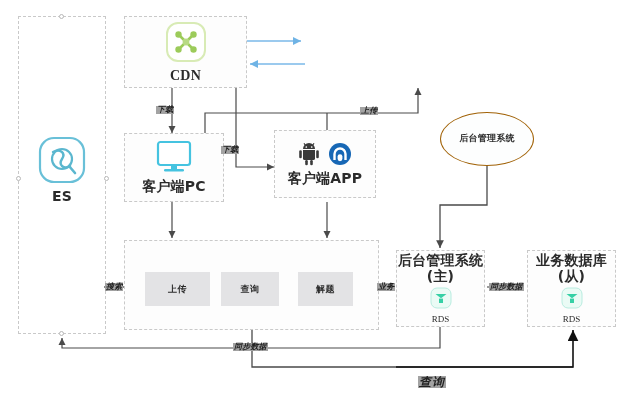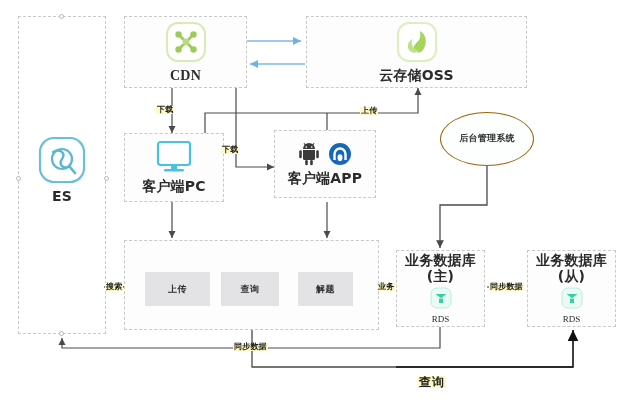--- a/index.html
+++ b/index.html
@@ -46,25 +46,26 @@
     display: flex;
     align-items: center;
     justify-content: center;
   }
   .svgline { position: absolute; left: 0; top: 0; pointer-events: none; }
   .edge-label {
     position: absolute;
     font-size: 8px;
     color: #222;
     font-weight: bold;
-    background: #fef9c3;
+    background: #a3a3a3;
     padding: 0 1px;
     white-space: nowrap;
     letter-spacing: 0.2px;
     line-height: 1;
+    font-style: italic;
   }
   .edge-label.big {
     font-size: 12px;
     font-weight: bold;
     letter-spacing: 1px;
   }
   .ellipse-node {
     position: absolute;
     box-sizing: border-box;
     border: 1px solid #a16207;
@@ -201,30 +202,20 @@
         <circle cx="13.5" cy="13.5" r="3.2" fill="#9ccb5a"></circle>
         <circle cx="28.5" cy="13.5" r="3.2" fill="#9ccb5a"></circle>
         <circle cx="13.5" cy="28.5" r="3.2" fill="#9ccb5a"></circle>
         <circle cx="28.5" cy="28.5" r="3.2" fill="#9ccb5a"></circle>
         <circle cx="21" cy="21" r="3.4" fill="#b7da84"></circle>
       </svg>
     </div>
     <div class="node-label" style="margin-top:5px;">CDN</div>
   </div>
 
-  <div class="node" style="left:306px; top:16px; width:221px; height:72px;">
-    <div class="icon-wrap">
-      <svg width="42" height="42" viewBox="0 0 42 42">
-        <rect x="2" y="2" width="38" height="38" rx="11" ry="11" fill="#ffffff" stroke="#dcefbe" stroke-width="2"></rect>
-        <path d="M24 10 C30 13, 32 22, 27 29 C24 33, 19 32, 18 28 C17 24, 21 22, 23 19 C25 16, 24 12, 24 10 Z" fill="#a5d65c"></path>
-        <path d="M17 18 C12 20, 10 26, 14 30 C17 33, 22 32, 23 29 C20 29, 17 27, 16 24 C15.3 21.8, 16 19.6, 17 18 Z" fill="#bfe084"></path>
-      </svg>
-    </div>
-    <div class="node-label cn" style="margin-top:5px;">云存储OSS</div>
-  </div>
 
   <div class="node" style="left:124px; top:133px; width:100px; height:69px;">
     <div class="icon-wrap">
       <svg width="38" height="34" viewBox="0 0 38 34">
         <rect x="3" y="2" width="32" height="23" rx="2.5" ry="2.5" fill="#ffffff" stroke="#45c3e0" stroke-width="2.2"></rect>
         <rect x="16" y="25" width="6" height="4" fill="#45c3e0"></rect>
         <rect x="9" y="29" width="20" height="2.6" rx="1.3" fill="#45c3e0"></rect>
       </svg>
     </div>
     <div class="node-label cn" style="margin-top:5px;">客户端PC</div>
@@ -261,21 +252,21 @@
     <div class="node-label cn">后台管理系统</div>
   </div>
 
   <div class="node" style="left:124px; top:240px; width:255px; height:90px; justify-content:center;">
   </div>
   <div class="action-box" style="left:145px; top:272px; width:65px; height:34px;">上传</div>
   <div class="action-box" style="left:221px; top:272px; width:58px; height:34px;">查询</div>
   <div class="action-box" style="left:290px; top:272px; width:55px; height:34px;margin-left:8px;">解题</div>
 
   <div class="node" style="left:396px; top:250px; width:89px; height:77px;">
-    <div class="node-label cn">业务数据库(主)</div>
+    <div class="node-label cn">后台管理系统(主)</div>
     <div class="icon-wrap" style="margin:3px 0 2px;">
       <svg width="22" height="22" viewBox="0 0 22 22">
         <rect x="1" y="1" width="20" height="20" rx="6" ry="6" fill="#eafbf5" stroke="#b9ece0" stroke-width="1"></rect>
         <path d="M5.5 7 h11 l-5.5 4.2 z" fill="#35d0a5"></path>
         <path d="M9 11.6 h4 v4.4 h-4 z" fill="#35d0a5"></path>
       </svg>
     </div>
     <div class="node-sublabel">RDS</div>
   </div>
 

